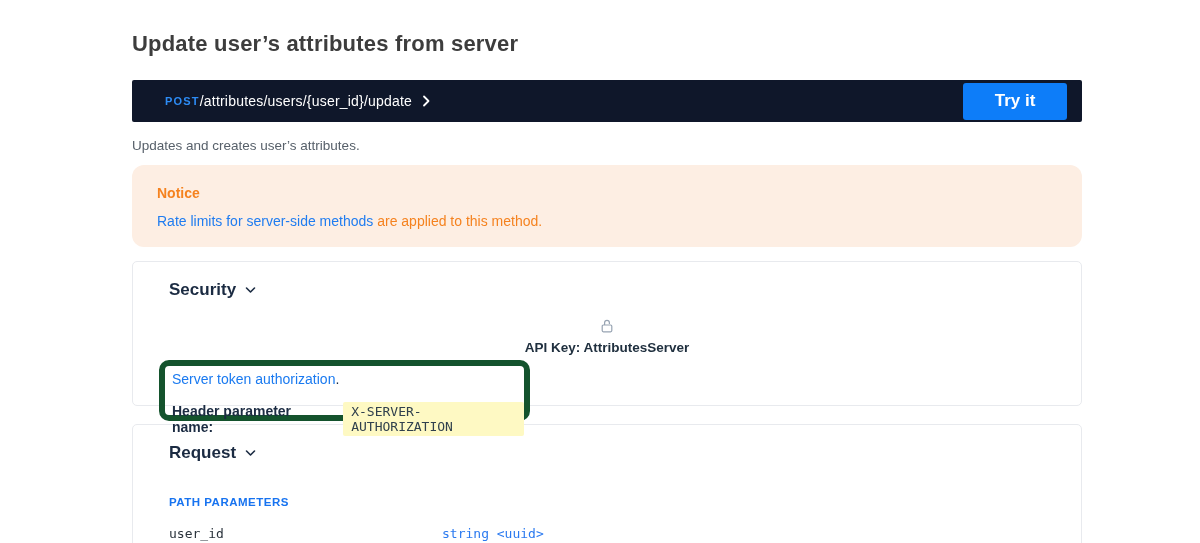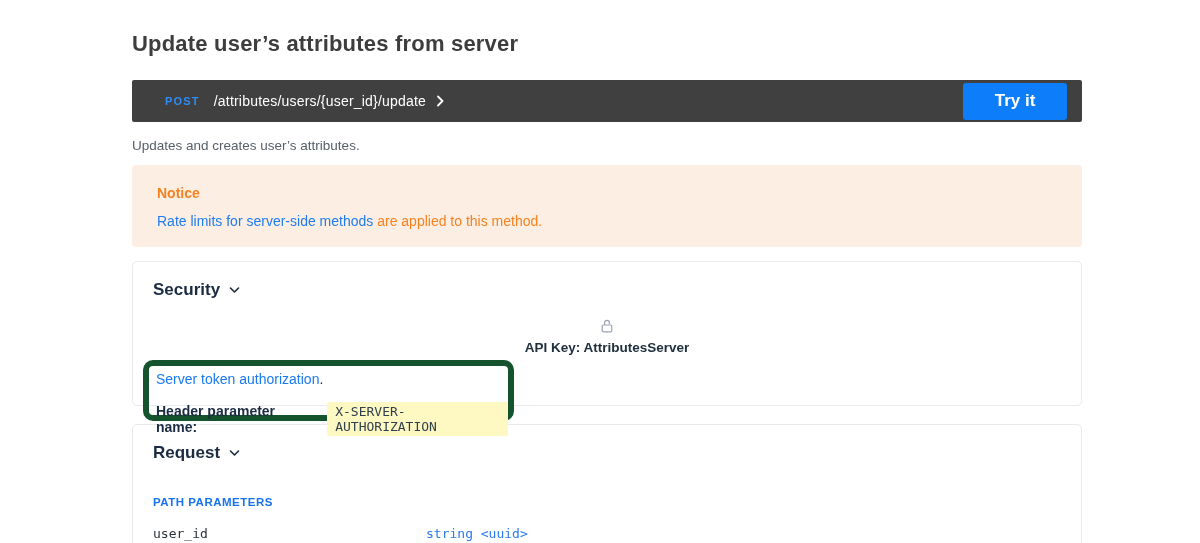--- a/index.html
+++ b/index.html
@@ -13,58 +13,58 @@
   .content { width: 950px; margin-left: 132px; }
 
   .page-title {
     margin: 0; padding-top: 31px;
     font-size: 22px; line-height: 26px;
     font-weight: bold; color: #3d3d3d; letter-spacing: 0.2px;
   }
 
   .endpoint-bar {
     margin-top: 23px; height: 42px;
-    background: #404040; border-radius: 2px;
+    background: #0f172a; border-radius: 2px;
     display: flex; align-items: center;
     padding-left: 33px;
     cursor: pointer;
   }
   .method-badge {
     font-size: 11px; font-weight: bold; color: #2d8cf5;
     letter-spacing: 1.2px;
   }
   .endpoint-path {
-    margin-left: 14px; font-size: 14px; color: #ffffff; letter-spacing: 0.2px;
+    font-size: 14px; color: #ffffff; letter-spacing: 0.2px;
   }
   .expand-chevron { margin-left: 10px; display: flex; align-items: center; }
   .bar-spacer { flex: 1; }
   .try-button {
     margin-right: 15px; width: 104px; height: 37px;
     background: #0d7df9; color: #ffffff;
     font-family: "Liberation Sans", sans-serif;
     font-size: 17px; font-weight: bold;
     border: none; border-radius: 3px; cursor: pointer;
   }
 
   .endpoint-description {
     margin-top: 16px; font-size: 13.5px; color: #57606a;
   }
 
   .notice-box {
     margin-top: 12px; height: 82px;
-    background: #fdeee3; border-radius: 4px;
+    background: #fdeee3; border-radius: 12px;
     padding: 20px 0 17px 25px;
   }
   .notice-title { font-size: 14px; font-weight: bold; color: #f5821f; }
   .notice-line { margin-top: 12px; font-size: 14px; color: #f5821f; }
   .notice-line a { color: #1f7cf0; text-decoration: none; cursor: pointer; }
 
   .card {
     border: 1px solid #e8eaee; border-radius: 5px;
-    background: #ffffff; padding: 17px 20px 0;
+    background: #ffffff; padding: 17px 36px 0;
   }
   .security-card { margin-top: 14px; height: 145px; }
   .request-card  { margin-top: 18px; height: 260px; }
 
   .section-heading {
     display: flex; align-items: center; gap: 9px;
     font-size: 17px; font-weight: bold; color: #1b2b42;
     cursor: pointer; line-height: 21px;
   }
 

